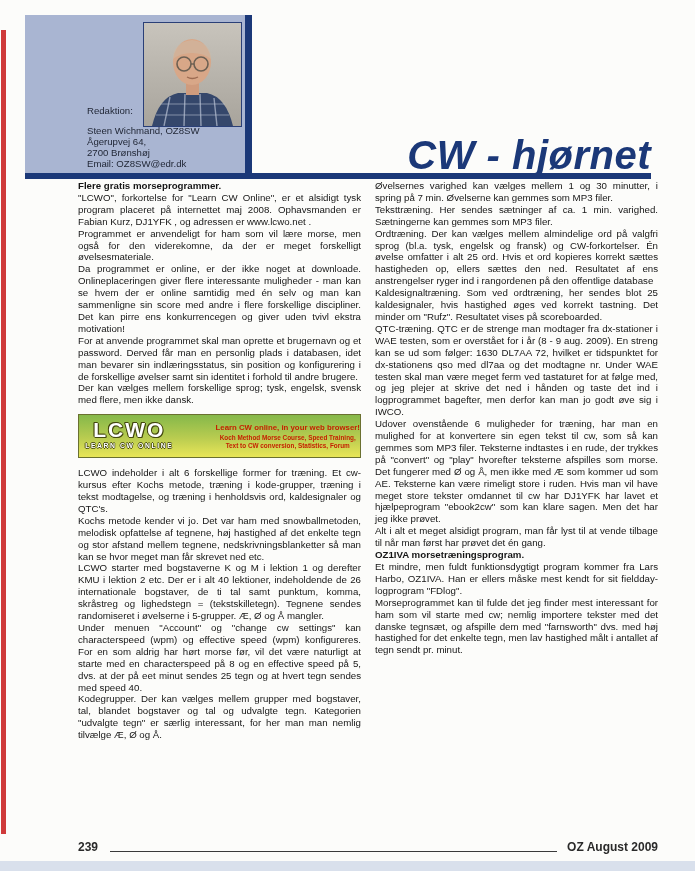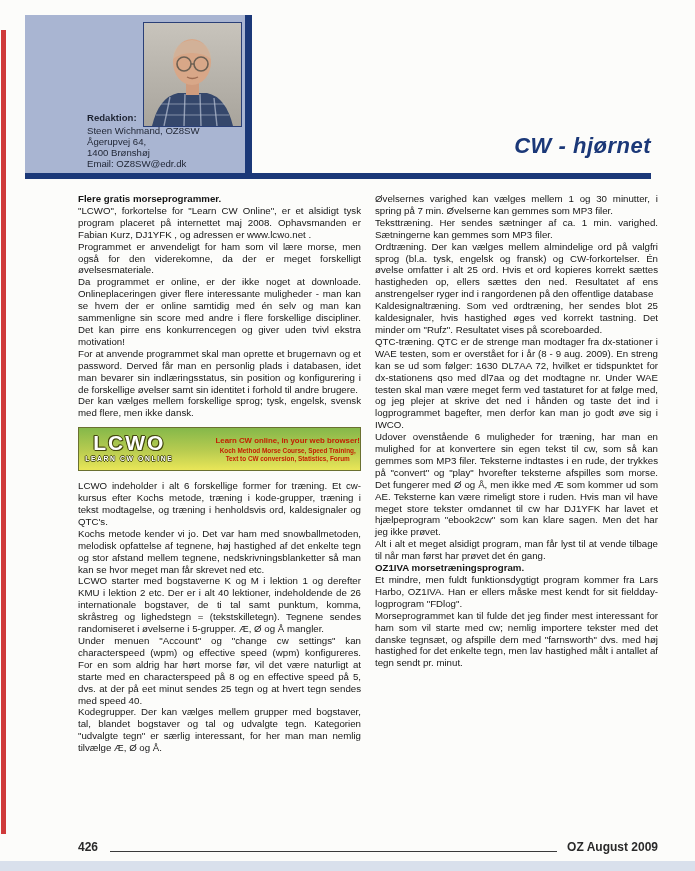--- a/index.html
+++ b/index.html
@@ -11,25 +11,25 @@
   }
   
   .red-edge{position:absolute;left:1px;top:30px;width:5px;height:804px;background:#cf3a3a;}
   
   .masthead-box{position:absolute;left:25px;top:15px;width:220px;height:158px;background:#a9b5d2;}
   .masthead-vbar{position:absolute;left:245px;top:15px;width:7px;height:164px;background:#1b3878;}
   .masthead-hbar{position:absolute;left:25px;top:173px;width:626px;height:6px;background:#1b3878;}
   .photo{position:absolute;top:7px;right:3px;width:97px;height:103px;border:1px solid #2a3f77;background:#bcb8b0;}
   .photo svg{display:block;width:100%;height:100%;}
   .masthead-text{position:absolute;left:62px;bottom:4px;font-size:9.6px;line-height:11px;color:#1e2433;}
-  .masthead-text .red-label{font-weight:bold;margin-bottom:2px;}
+  .masthead-text .red-label{font-weight:normal;margin-bottom:9px;}
   .page-title{position:absolute;top:133px;right:44px;font-style:italic;font-weight:bold;
-    font-size:22px;letter-spacing:0.5px;color:#1b3878;}
+    font-size:40px;letter-spacing:0.5px;color:#1b3878;}
   
-  .content{position:absolute;left:78px;top:193px;width:580px;display:flex;gap:14px;}
+  .content{position:absolute;left:78px;top:180px;width:580px;display:flex;gap:14px;}
   .col{width:283px;font-size:9.7px;line-height:11.9px;color:#161616;}
   .col p{margin:0;text-align:justify;}
   .gap{margin-top:11px;}
   .head{font-weight:bold;}
   
   .banner{margin:8px 0 9px 0;height:42px;border:1px solid #6a7030;
     background:linear-gradient(180deg,#85b84a 0%,#b9cc50 55%,#e9e658 100%);
     display:flex;align-items:center;gap:36px;}
   .banner-left{width:41%;text-align:center;}
   .banner-logo{font-weight:800;font-size:21px;line-height:20px;letter-spacing:2px;color:#fff;
@@ -69,21 +69,21 @@
       <circle cx="40" cy="41" r="7" fill="none" stroke="#6b5f52" stroke-width="1.6"></circle>
       <circle cx="57" cy="41" r="7" fill="none" stroke="#6b5f52" stroke-width="1.6"></circle>
       <line x1="47" y1="41" x2="50" y2="41" stroke="#6b5f52" stroke-width="1.4"></line>
       <path d="M43 54 Q48 57 54 54" fill="none" stroke="#9c6b52" stroke-width="1.3"></path>
     </svg>
   </div>
   <div class="masthead-text">
     <div class="red-label">Redaktion:</div>
     <div>Steen Wichmand, OZ8SW</div>
     <div>Ågerupvej 64,</div>
-    <div>1400 Brønshøj</div>
+    <div>2700 Brønshøj</div>
     <div>Email: OZ8SW@edr.dk</div>
   </div>
 </div>
 <div class="masthead-vbar"></div>
 <div class="page-title">CW - hjørnet</div>
 <div class="masthead-hbar"></div>
 
 <div class="content">
   <div class="col">
     <p class="head">Flere gratis morseprogrammer.</p>
@@ -120,17 +120,17 @@
     <p class="gap">QTC-træning. QTC er de strenge man modtager fra dx-stationer i WAE testen, som er overstået for i år (8 - 9 aug. 2009). En streng kan se ud som følger: 1630 DL7AA 72, hvilket er tidspunktet for dx-stationens qso med dl7aa og det modtagne nr. Under WAE testen skal man være meget ferm ved tastaturet for at følge med, og jeg plejer at skrive det ned i hånden og taste det ind i logprogrammet bagefter, men derfor kan man jo godt øve sig i IWCO.</p>
     <p class="gap">Udover ovenstående 6 muligheder for træning, har man en mulighed for at konvertere sin egen tekst til cw, som så kan gemmes som MP3 filer. Teksterne indtastes i en rude, der trykkes på "convert" og "play" hvorefter teksterne afspilles som morse. Det fungerer med Ø og Å, men ikke med Æ som kommer ud som AE. Teksterne kan være rimeligt store i ruden. Hvis man vil have meget store tekster omdannet til cw har DJ1YFK har lavet et hjælpeprogram "ebook2cw" som kan klare sagen. Men det har jeg ikke prøvet.</p>
     <p class="gap">Alt i alt et meget alsidigt program, man får lyst til at vende tilbage til når man først har prøvet det én gang.</p>
     <p class="gap head">OZ1IVA morsetræningsprogram.</p>
     <p>Et mindre, men fuldt funktionsdygtigt program kommer fra Lars Harbo, OZ1IVA. Han er ellers måske mest kendt for sit fieldday-logprogram "FDlog".</p>
     <p>Morseprogrammet kan til fulde det jeg finder mest interessant for ham som vil starte med cw; nemlig importere tekster med det danske tegnsæt, og afspille dem med "farnsworth" dvs. med høj hastighed for det enkelte tegn, men lav hastighed målt i antallet af tegn sendt pr. minut.</p>
   </div>
 </div>
 
 <div class="footer">
-  <span>426</span>
+  <span>239</span>
   <span class="footer-rule"></span>
   <span>OZ August 2009</span>
 </div>
 <div class="bottom-strip"></div>
 
 </body></html>

